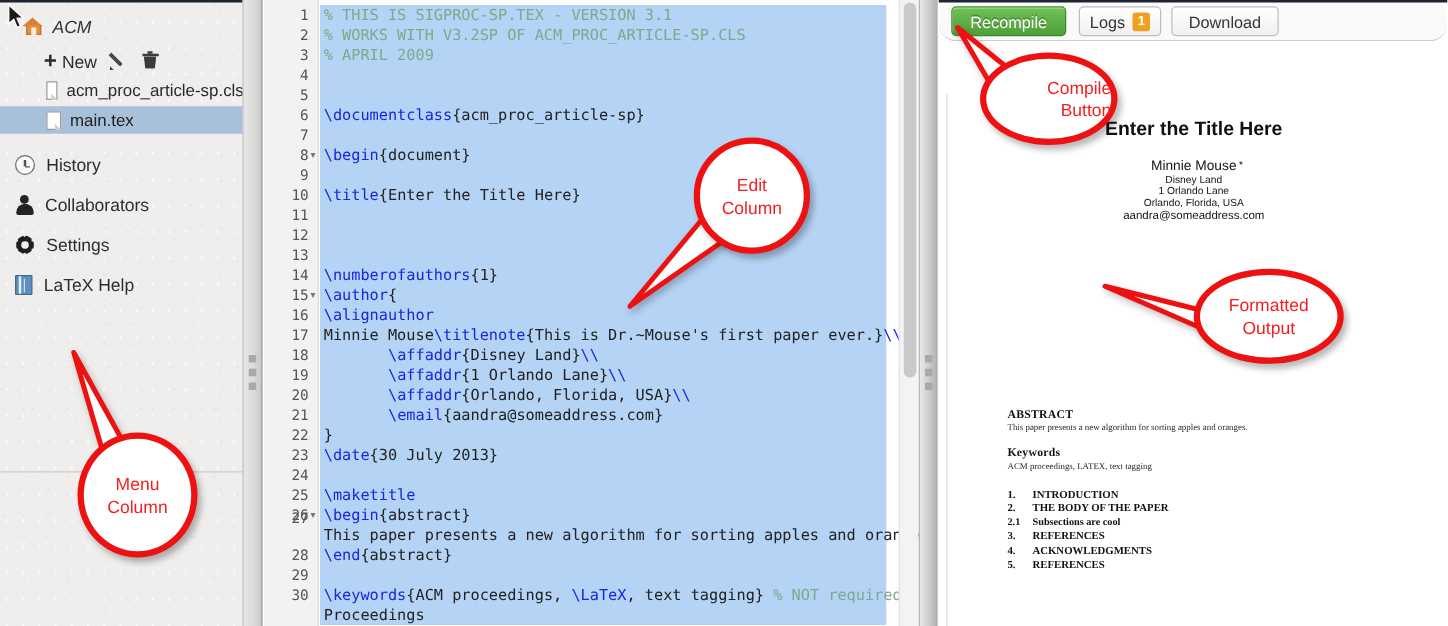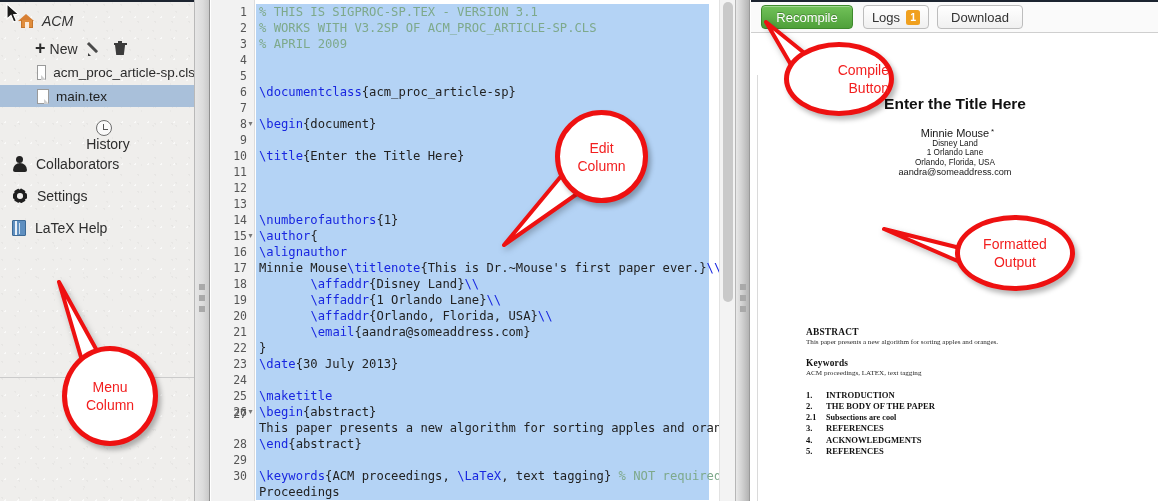--- a/index.html
+++ b/index.html
@@ -108,21 +108,21 @@
     content:""; position:absolute; right:-1px; bottom:-1px;
     width:0; height:0;
     border-left: 5px solid #cfcfcf;
     border-top: 5px solid transparent;
   }
   .file-row .sb-label { font-size: 13.5px; color:#2a2a2a; }
   #row-file-1 .sb-label { color:#1e1e1e; }
 
   
   .menu-row { height: 24px; padding-left: 12px; }
-  #row-history      { top: 120px; flex-direction: column; }
+  #row-history      { top: 120px; }
   #row-collaborators{ top: 152px; }
   #row-settings     { top: 184px; }
   #row-latexhelp    { top: 216px; }
   #row-hotkeys      { top: 248px; }
   .menu-row .sb-label { margin-left: 9px; font-size: 14px; color:#2d2d2d; }
 
   .clock-icon { width:16px;height:16px;border-radius:50%;
      border:1.6px solid #6e6e6e; position:relative; background:#fafafa;}
   .clock-icon::before{content:"";position:absolute;left:6.2px;top:3px;width:1.4px;height:5px;background:#555;}
   .clock-icon::after{content:"";position:absolute;left:6.5px;top:7.5px;width:4.5px;height:1.4px;background:#555;}
@@ -215,21 +215,21 @@
     border-left:1px solid #b6b6b6; border-right:1px solid #9a9a9a;
   }
 
   
   #preview {
     position:absolute; left:751px; top:0; width:407px; height:501px;
     background:#ffffff;
   }
   #preview-toolbar {
     position:absolute; left:0; top:0; width:407px; height:33px;
-    background:#fafafa; border-bottom:1px solid #cfcfcf;
+    background:#fafafa; border-bottom:1px solid #cfcfcf;border-radius:14px;
   }
   #preview-topline {
     position:absolute; left:0; top:0; width:407px; height:2px; background:#1c2430;
   }
   .btn {
     position:absolute; top:5px; height:24px;
     display:flex; align-items:center; justify-content:center;
     border-radius:4px; font-size:13px; cursor:default;
     border:1px solid #bdbdbd;
   }

